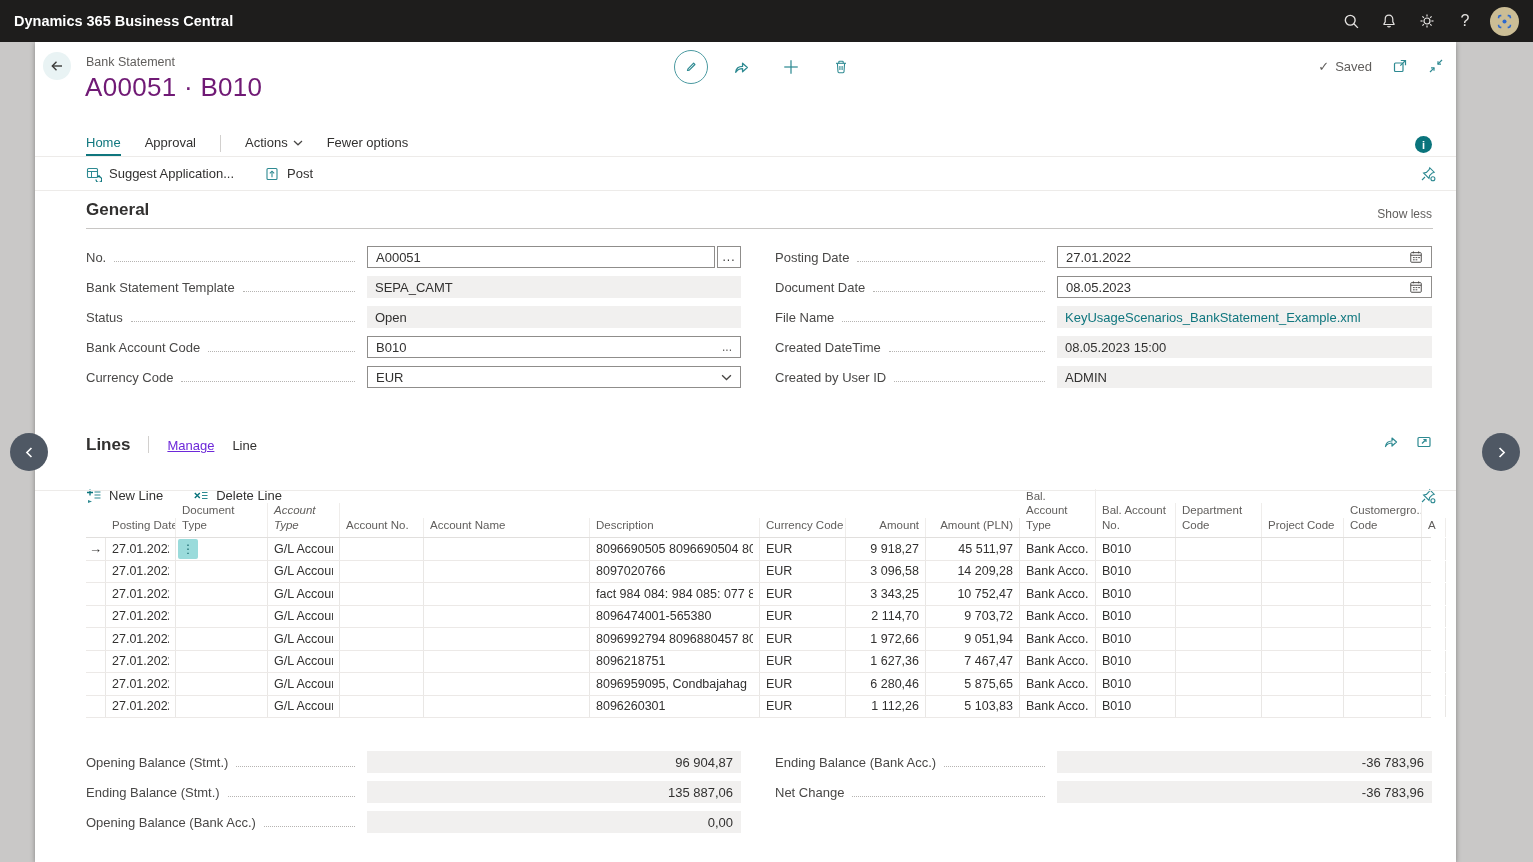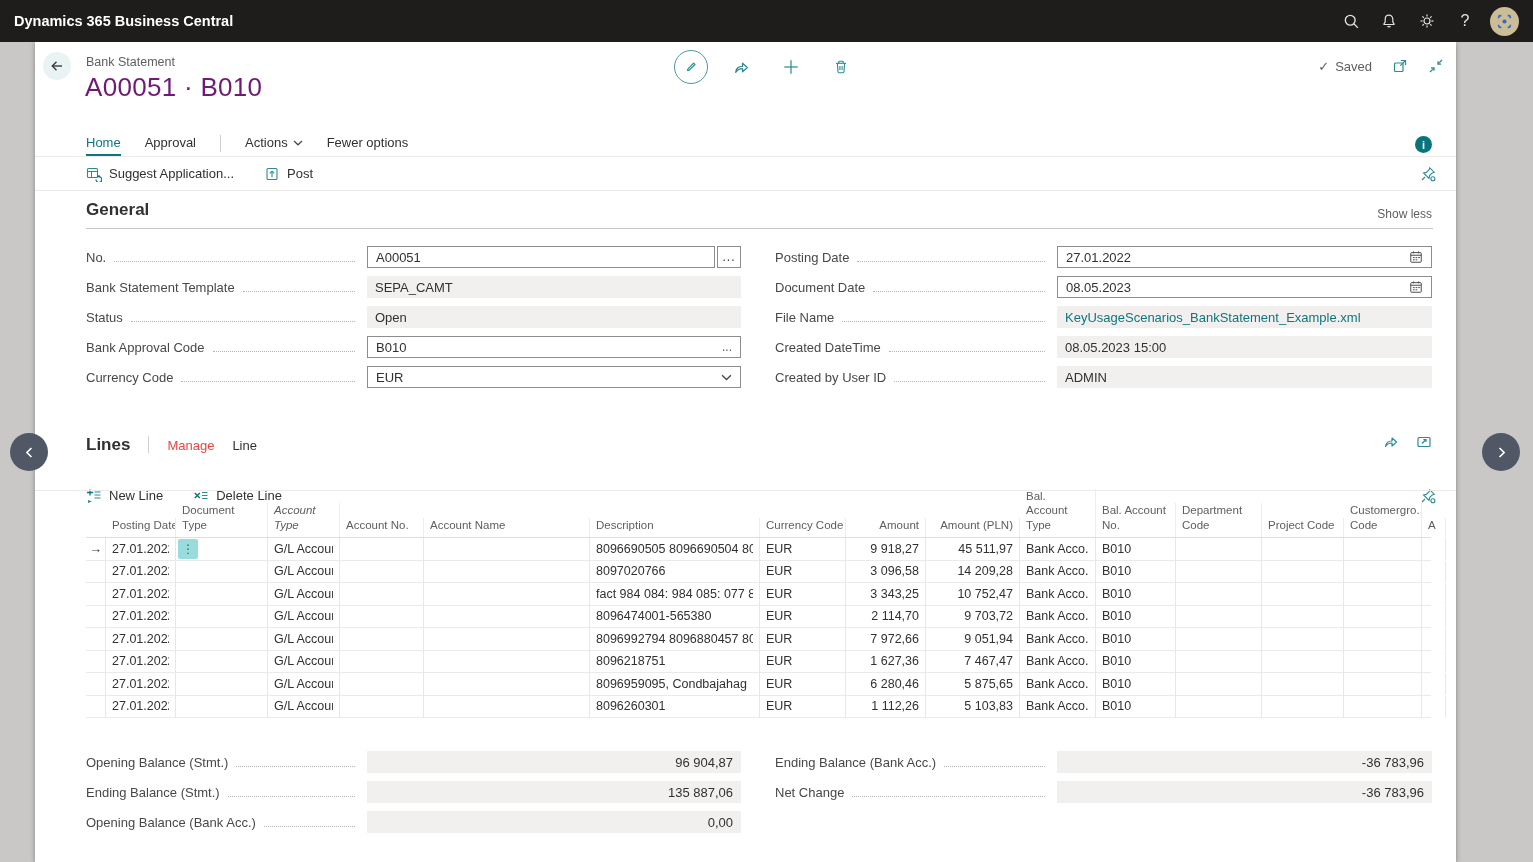--- a/index.html
+++ b/index.html
@@ -72,21 +72,21 @@
   .trail { margin-left:6px; color:#5f5d5b; display:flex; align-items:center; font-size:12px; }
   .assist-btn { width:24px; height:22px; border:1px solid #8f8d8b; background:#fff; margin-left:2px;
     display:flex; align-items:center; justify-content:center; font-size:12px; color:#323130; letter-spacing:1px; flex:none; }
   .linktext { color:#0f767e; white-space:nowrap; overflow:hidden; }
 
   
   .lines-head { position:absolute; left:51px; right:24px; top:389px; height:26px; display:flex;
     align-items:flex-end; gap:18px; }
   .lines-title { font-size:17px; font-weight:bold; color:#323130; padding-bottom:2px; }
   .sub-tab { font-size:13px; color:#323130; padding-bottom:4px; }
-  .sub-tab.active { color:#ef4444; }
+  .sub-tab.active { color:#6d28d9; text-decoration:underline; }
   .lh-icons { margin-left:auto; display:flex; gap:17px; color:#2e8a92; padding-bottom:3px; }
   .lines-toolbar { top:437px; }
 
   
   .grid { position:absolute; left:51px; top:449px; width:1345px; font-size:12.5px; color:#323130; }
   .ghead { display:flex; align-items:flex-end; height:47px; border-bottom:1px solid #e1dfdd; }
   .th { padding:0 6px 5px 6px; font-size:11.5px; color:#605e5c; line-height:1.25; flex:none;
     border-right:1px solid #efedeb; overflow:hidden; }
   .th.nowrap { white-space:nowrap; }
   .th.right { text-align:right; }
@@ -305,21 +305,21 @@
           <div class="leader"></div>
         </div>
         <div class="field-wrap" style="width: 374px; flex: 0 0 auto;">
           <div class="box readonly">
             <div class="val">Open</div>
           </div>
         </div>
       </div>
       <div class="field-row">
         <div class="label-wrap">
-          <div class="label-text">Bank Approval Code</div>
+          <div class="label-text">Bank Account Code</div>
           <div class="leader"></div>
         </div>
         <div class="field-wrap" style="width: 374px; flex: 0 0 auto;">
           <div class="box edit">
             <div class="val">B010</div>
             <div class="trail">...</div>
           </div>
         </div>
       </div>
       <div class="field-row">
@@ -693,21 +693,21 @@
           <div class="td" style="width: 166px;">
             <span></span>
           </div>
           <div class="td" style="width: 170px;">
             <span>8096992794 8096880457 8096...</span>
           </div>
           <div class="td" style="width: 86px;">
             <span>EUR</span>
           </div>
           <div class="td right" style="width: 80px;">
-            <span>7 972,66</span>
+            <span>1 972,66</span>
           </div>
           <div class="td right" style="width: 94px;">
             <span>9 051,94</span>
           </div>
           <div class="td" style="width: 76px;">
             <span>Bank Acco...</span>
           </div>
           <div class="td" style="width: 80px;">
             <span>B010</span>
           </div>

